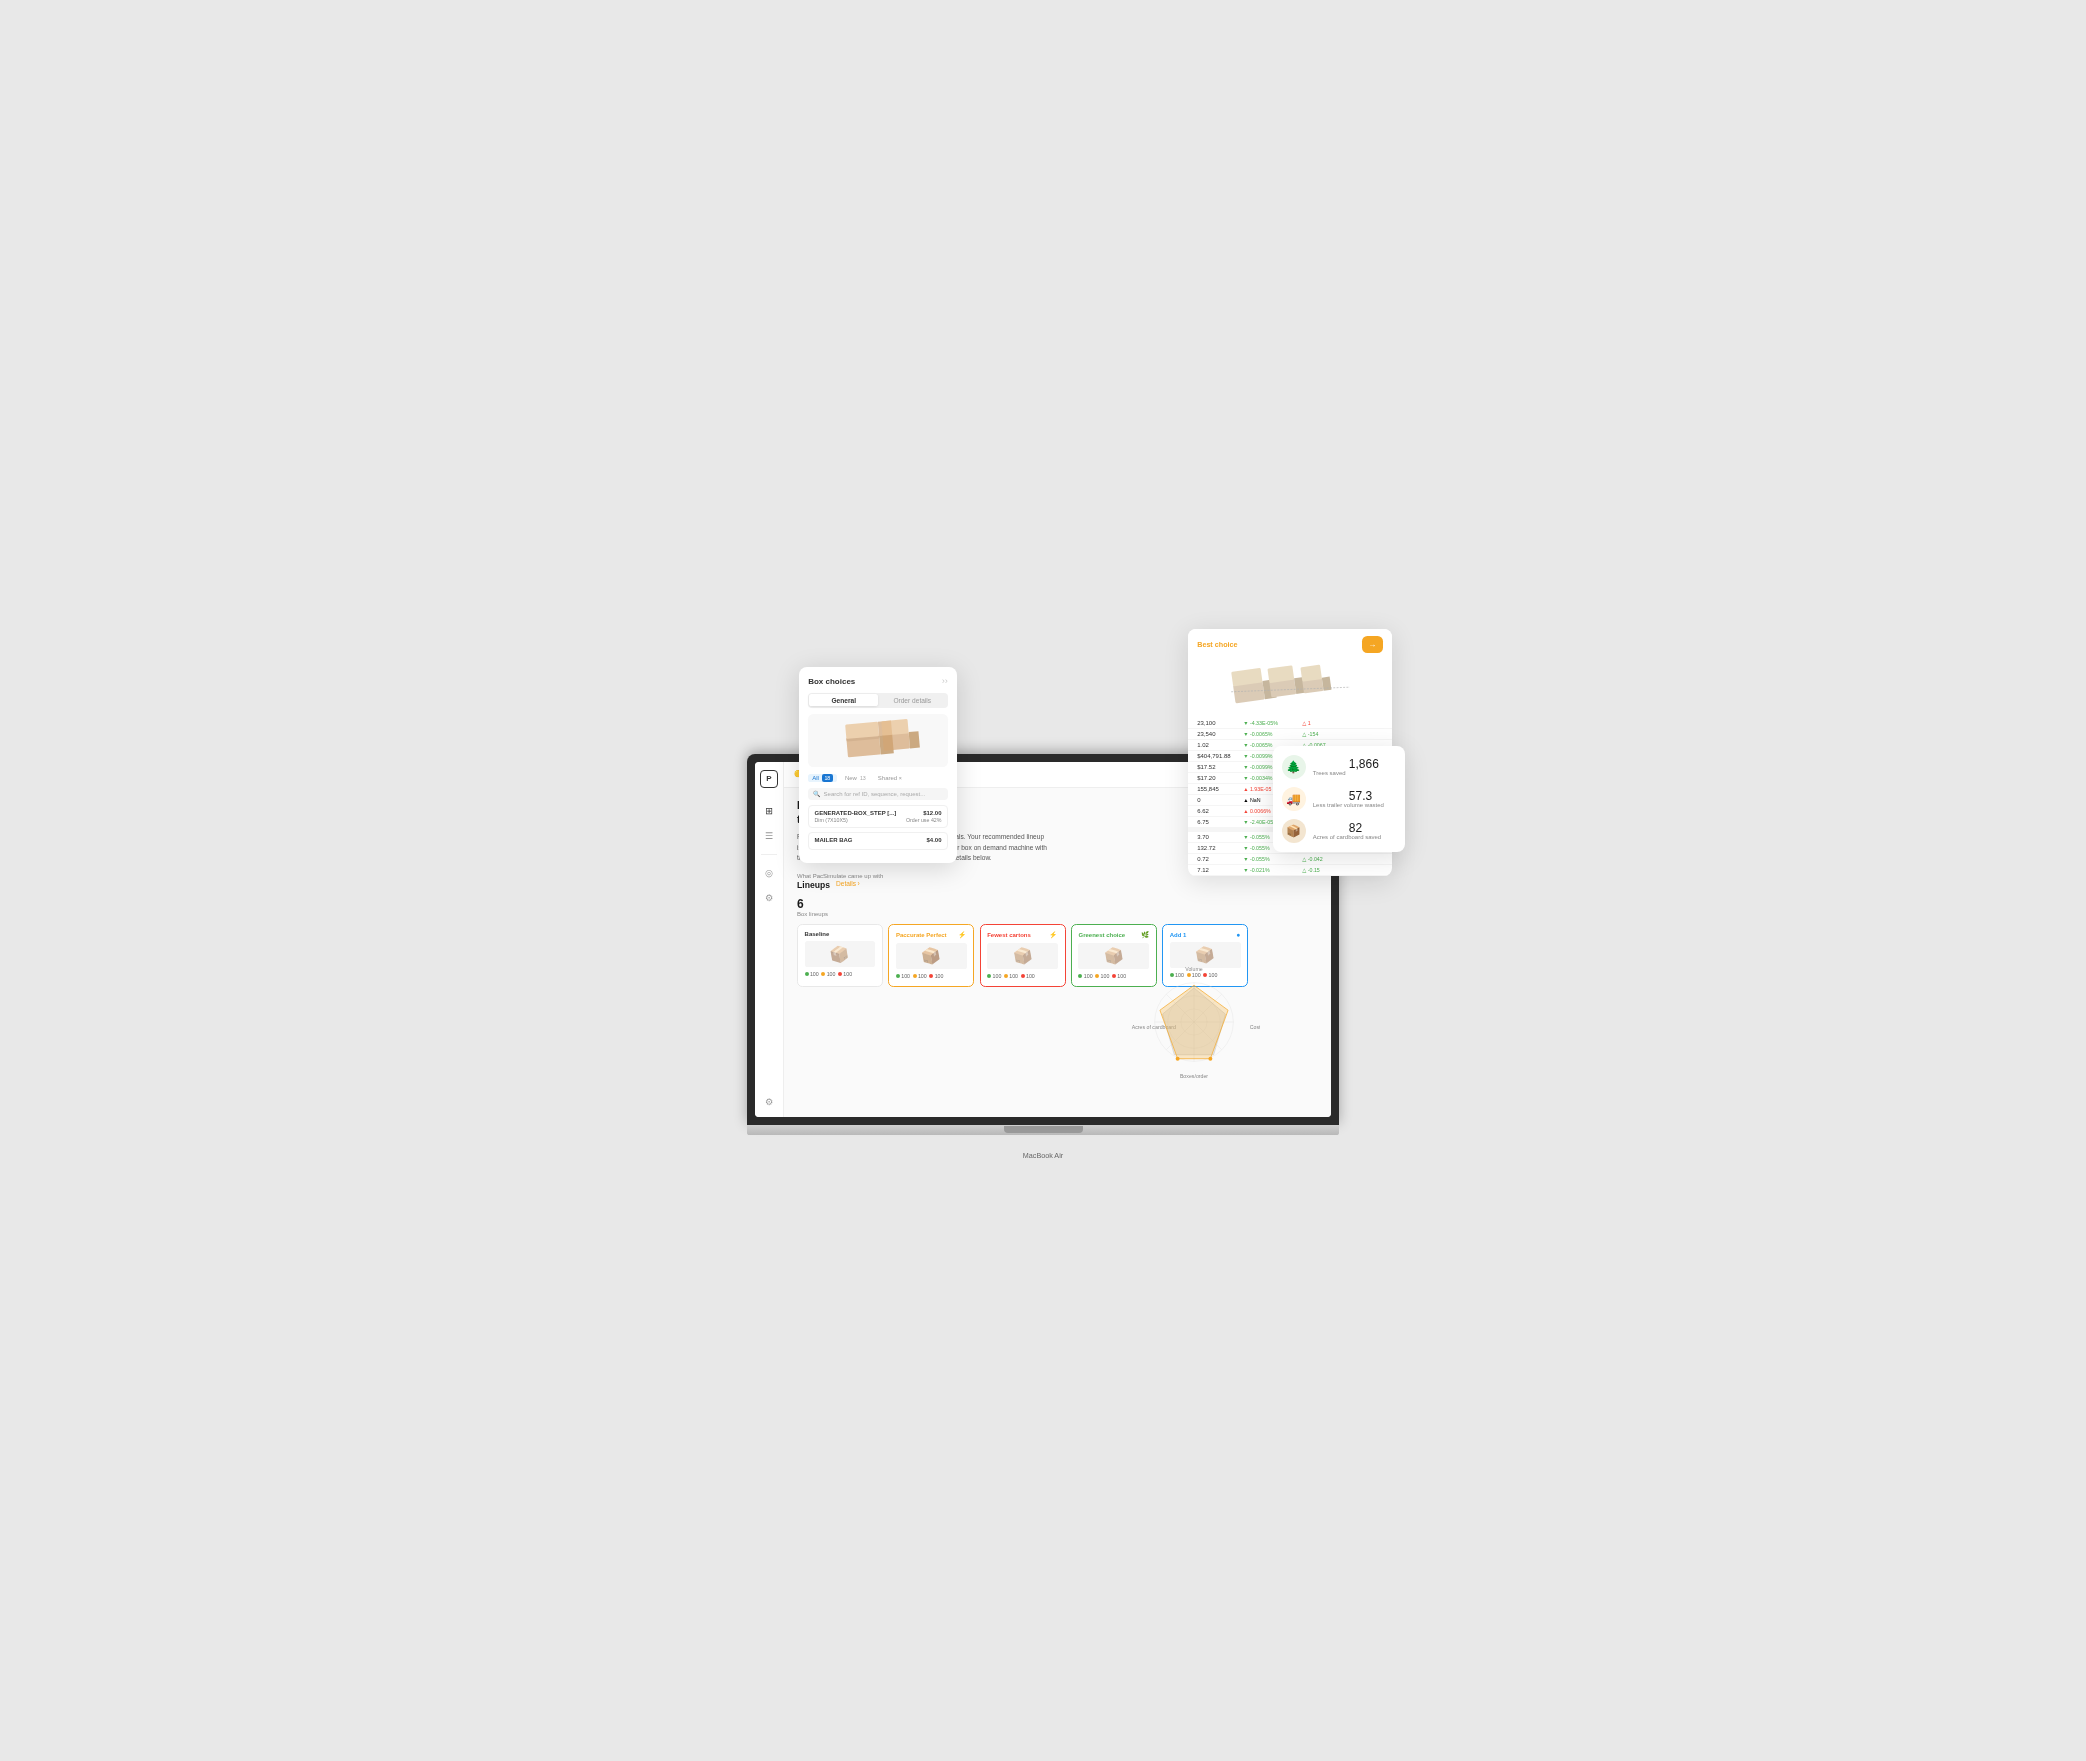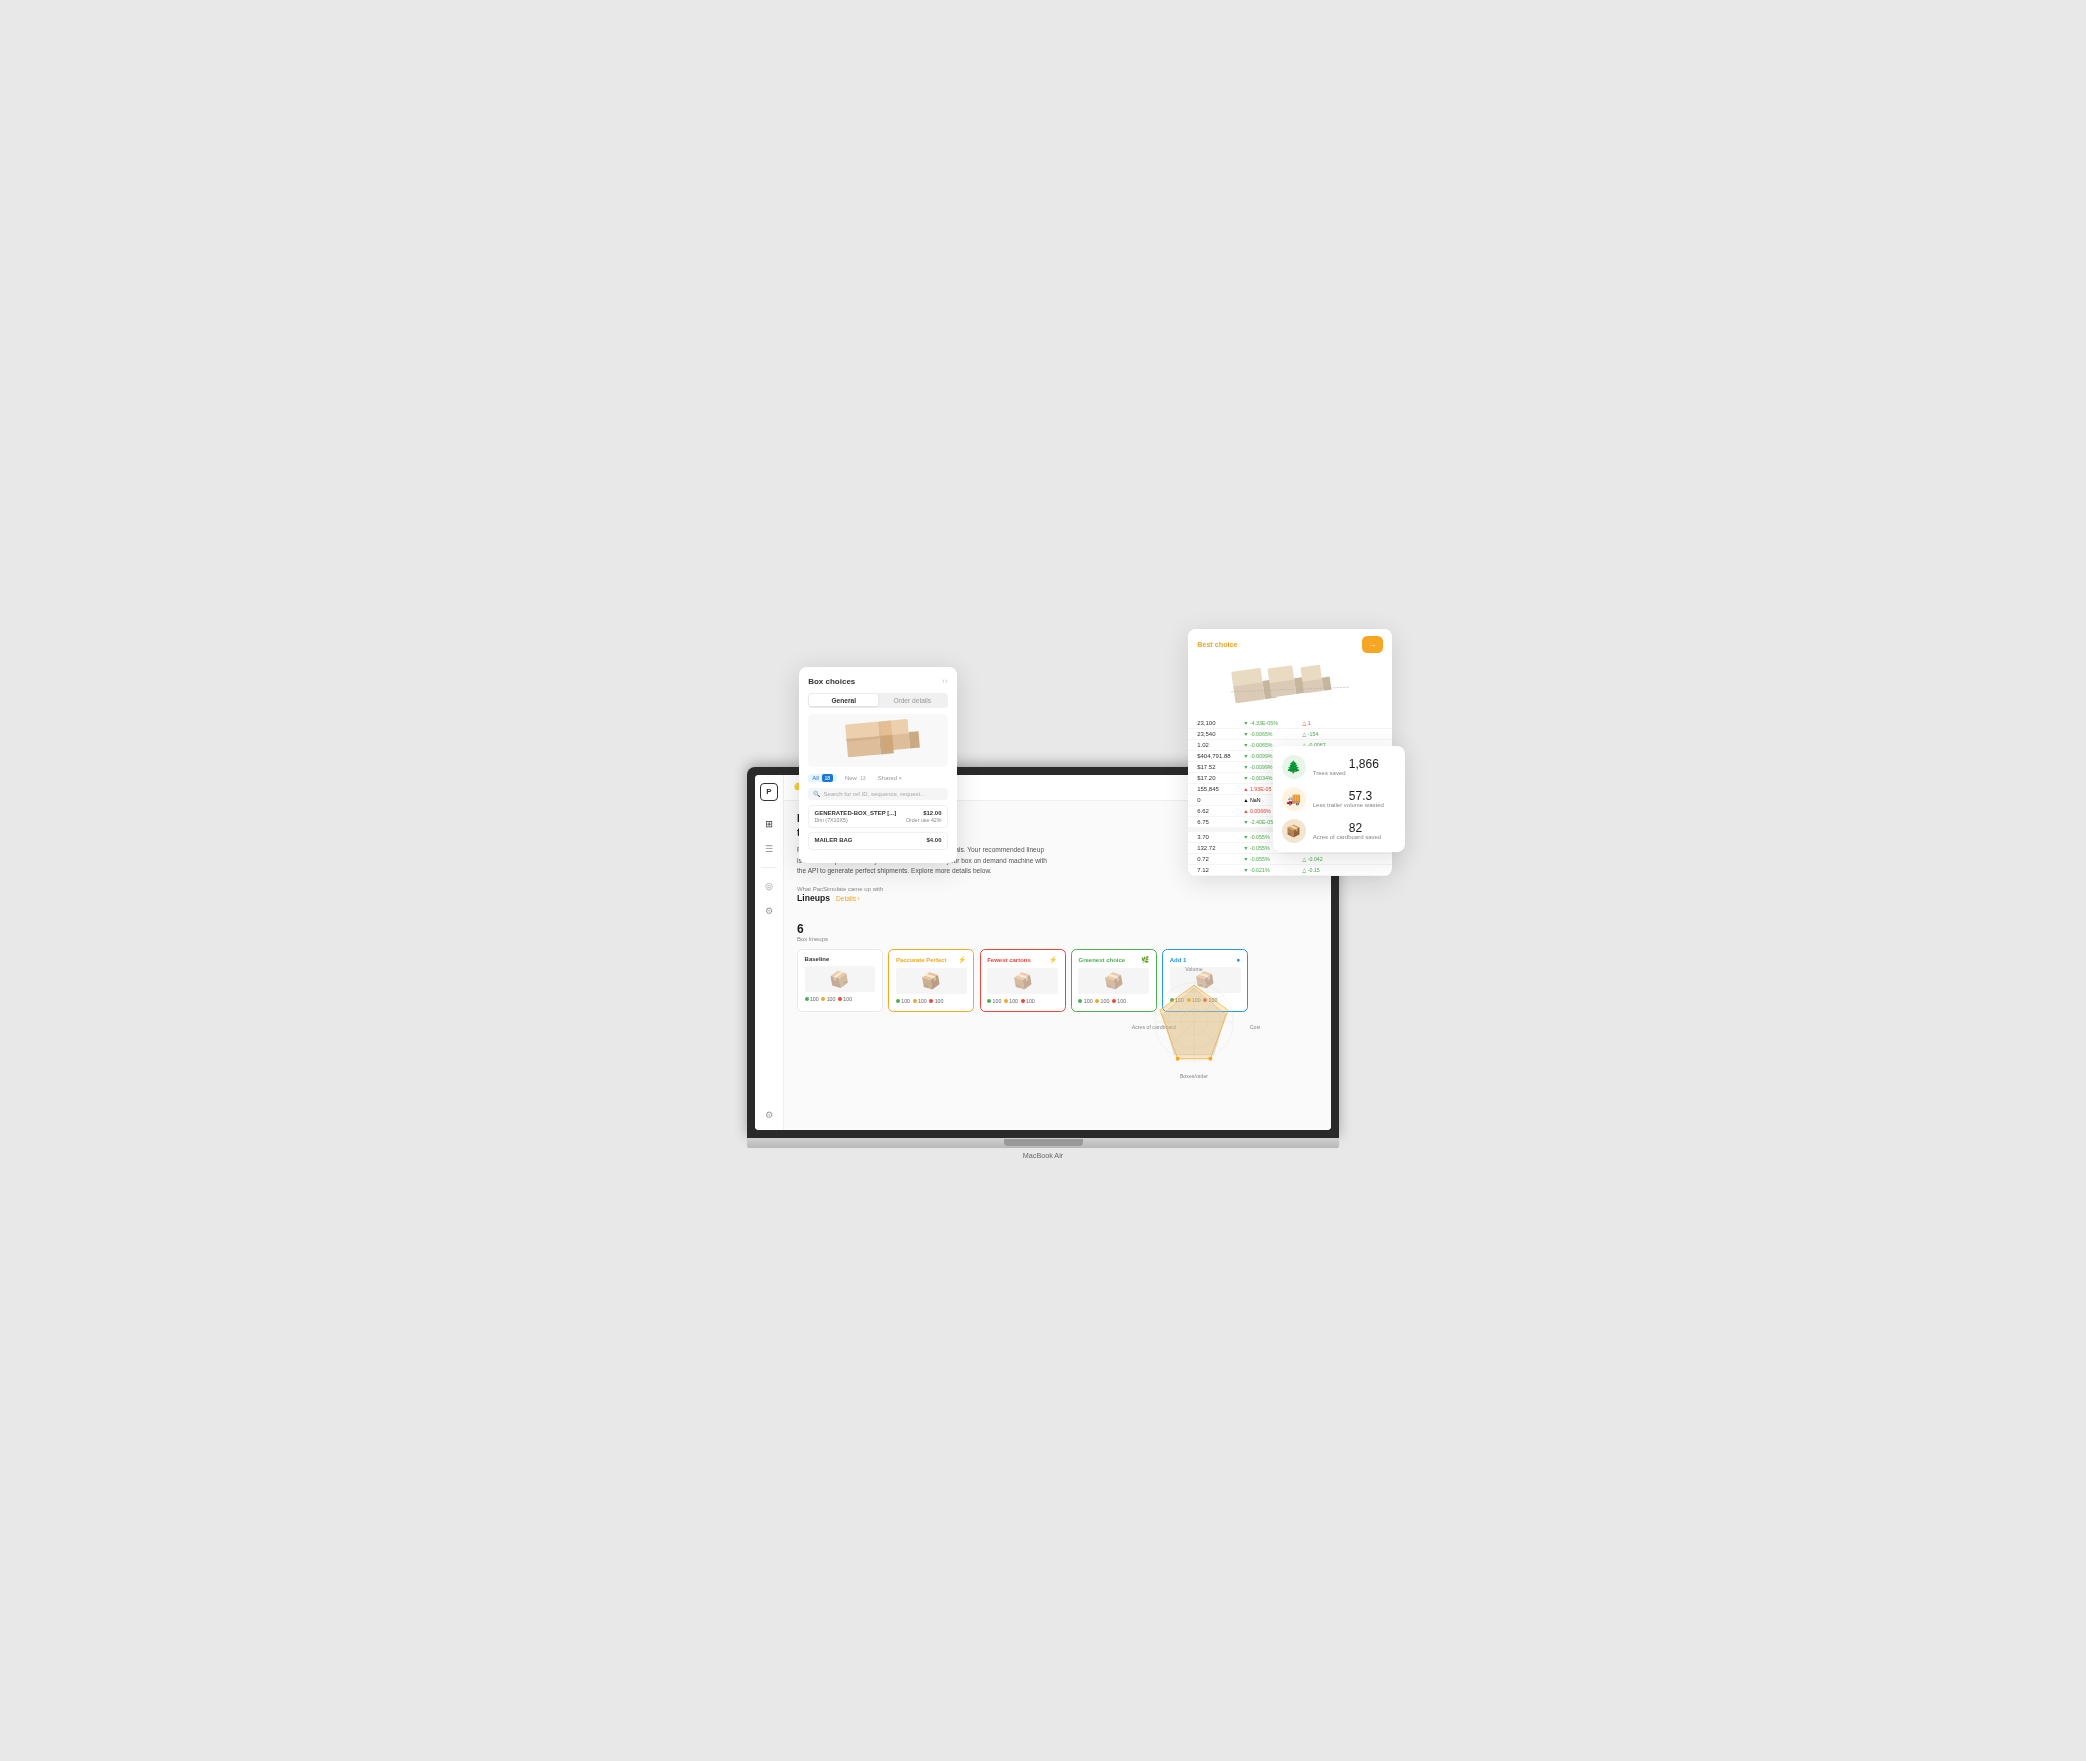--- a/index.html
+++ b/index.html
@@ -56,21 +56,21 @@
       width: 79px;
       height: 6.6px;
       background: #999;
       border-radius: 0 0 4px 4px;
     }
 
     .macbook-label {
       text-align: center;
       font-size: 7.2px;
       color: #666;
-      margin-top: 3px;
+      margin-top: 16px;
     }
 
     
     .app-sidebar {
       width: 29px;
       background: #fff;
       border-right: 0.7px solid #eee;
       display: flex;
       flex-direction: column;
       align-items: center;
@@ -185,23 +185,23 @@
     }
 
     .section-label {
       font-size: 6px;
       color: #888;
       margin-bottom: 1.3px;
     }
 
     .lineups-row {
       display: flex;
-      align-items: center;
+      align-items: flex-start;
       gap: 6px;
-      margin-bottom: 19px;
+      margin-bottom: 7px;
     }
 
     .lineups-title {
       font-size: 8.6px;
       font-weight: 700;
       color: #1a1a1a;
     }
 
     .details-link {
       font-size: 6.6px;

